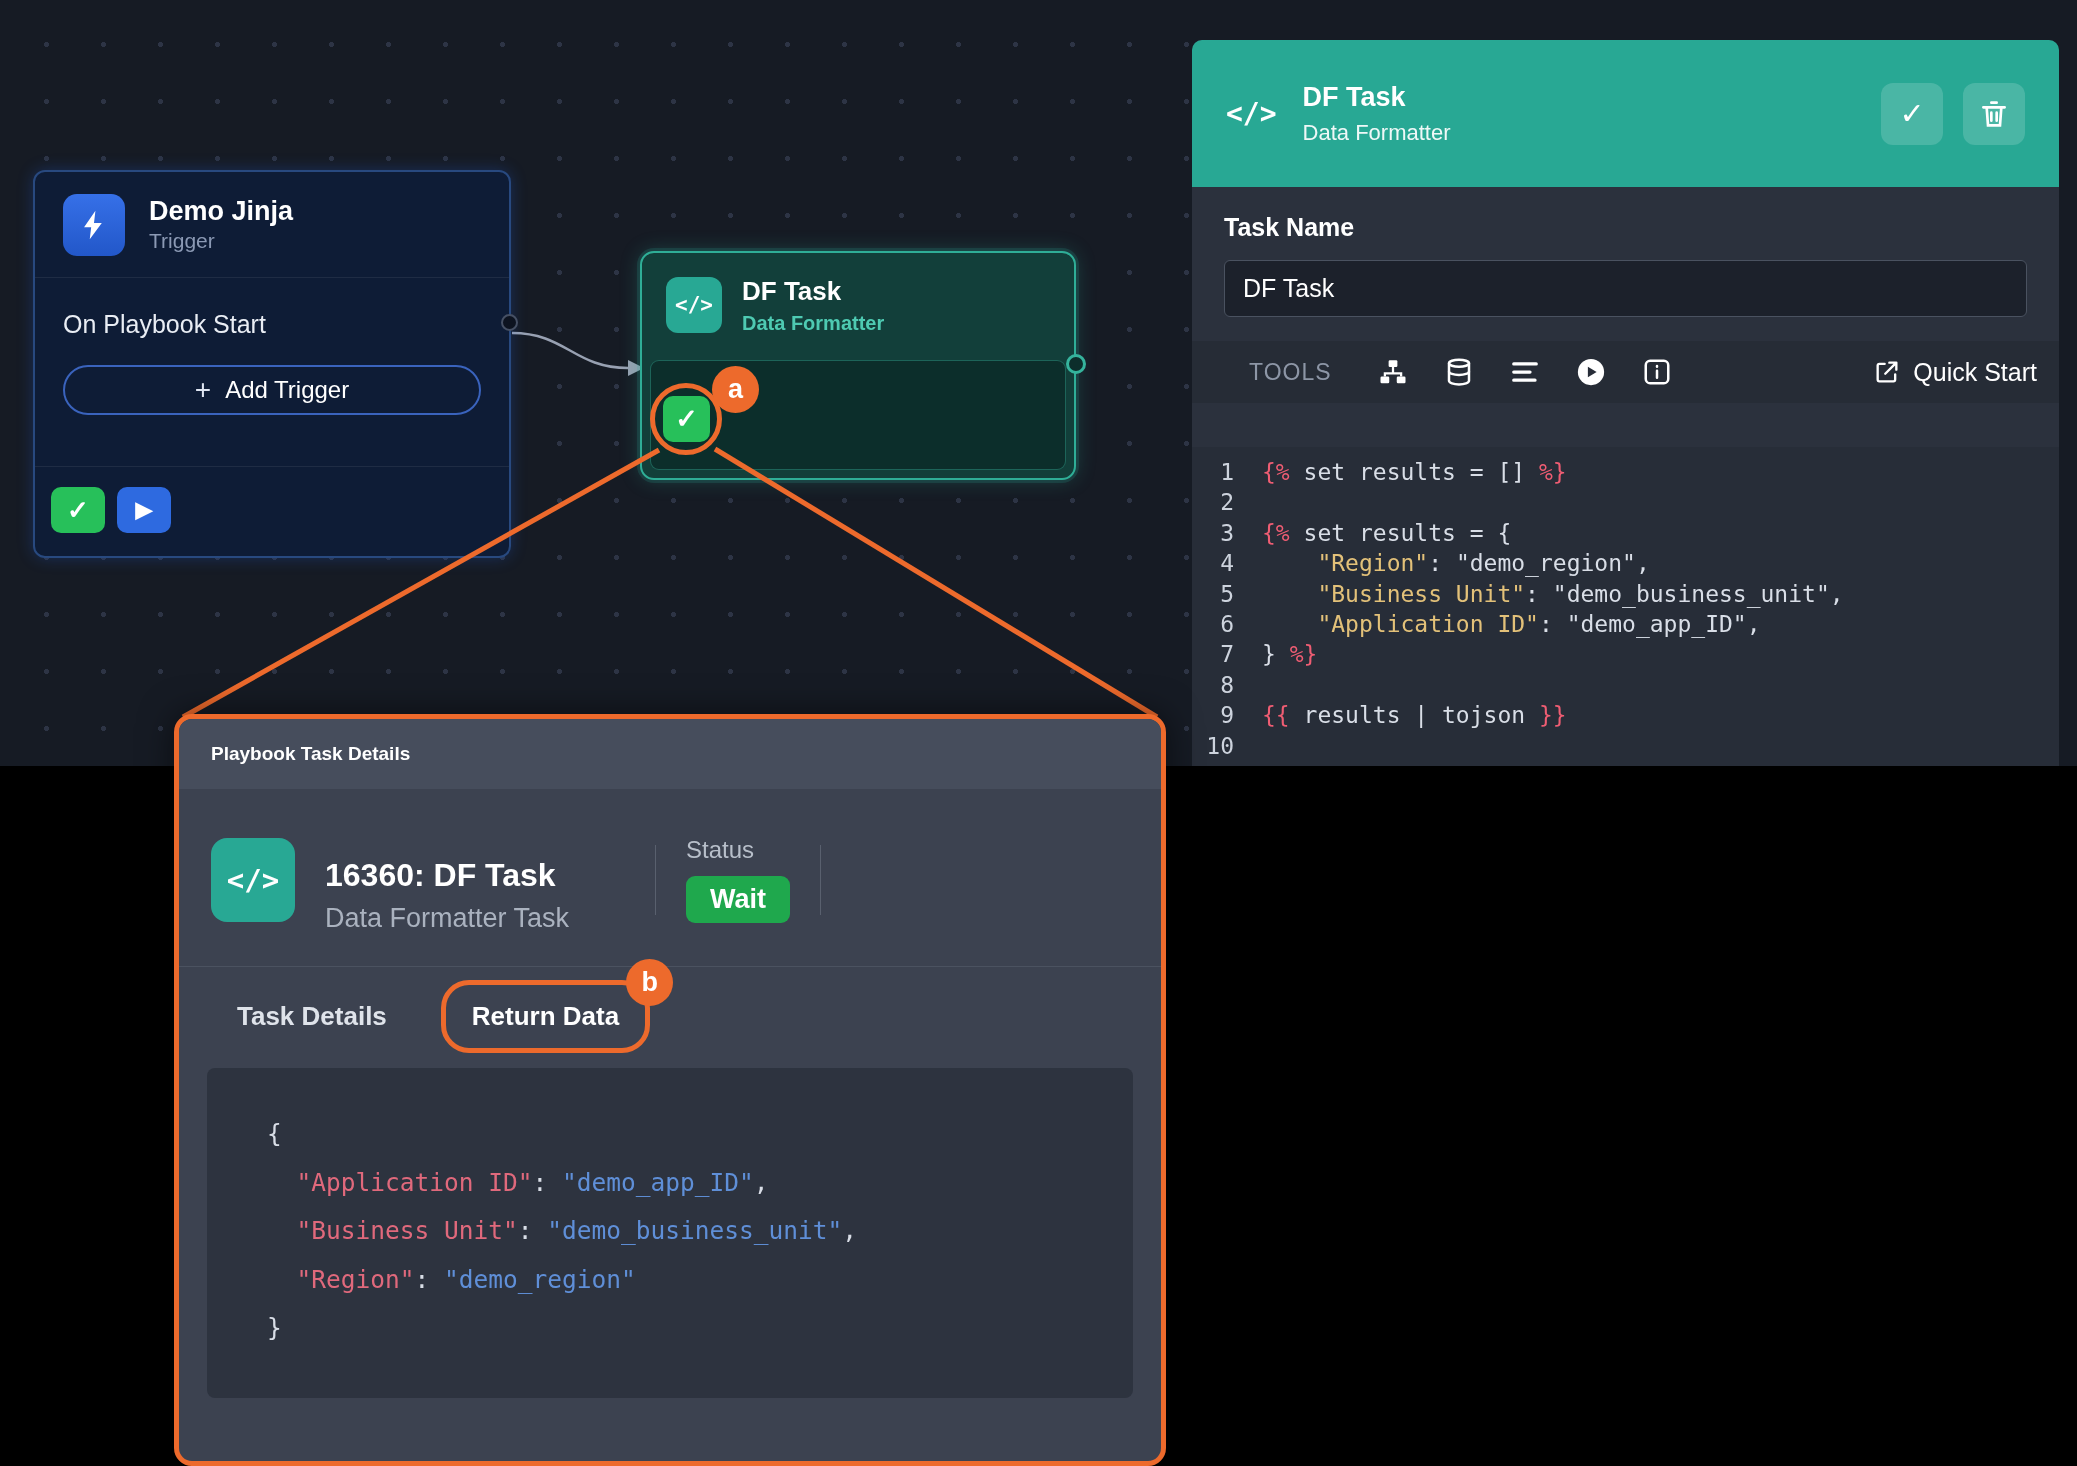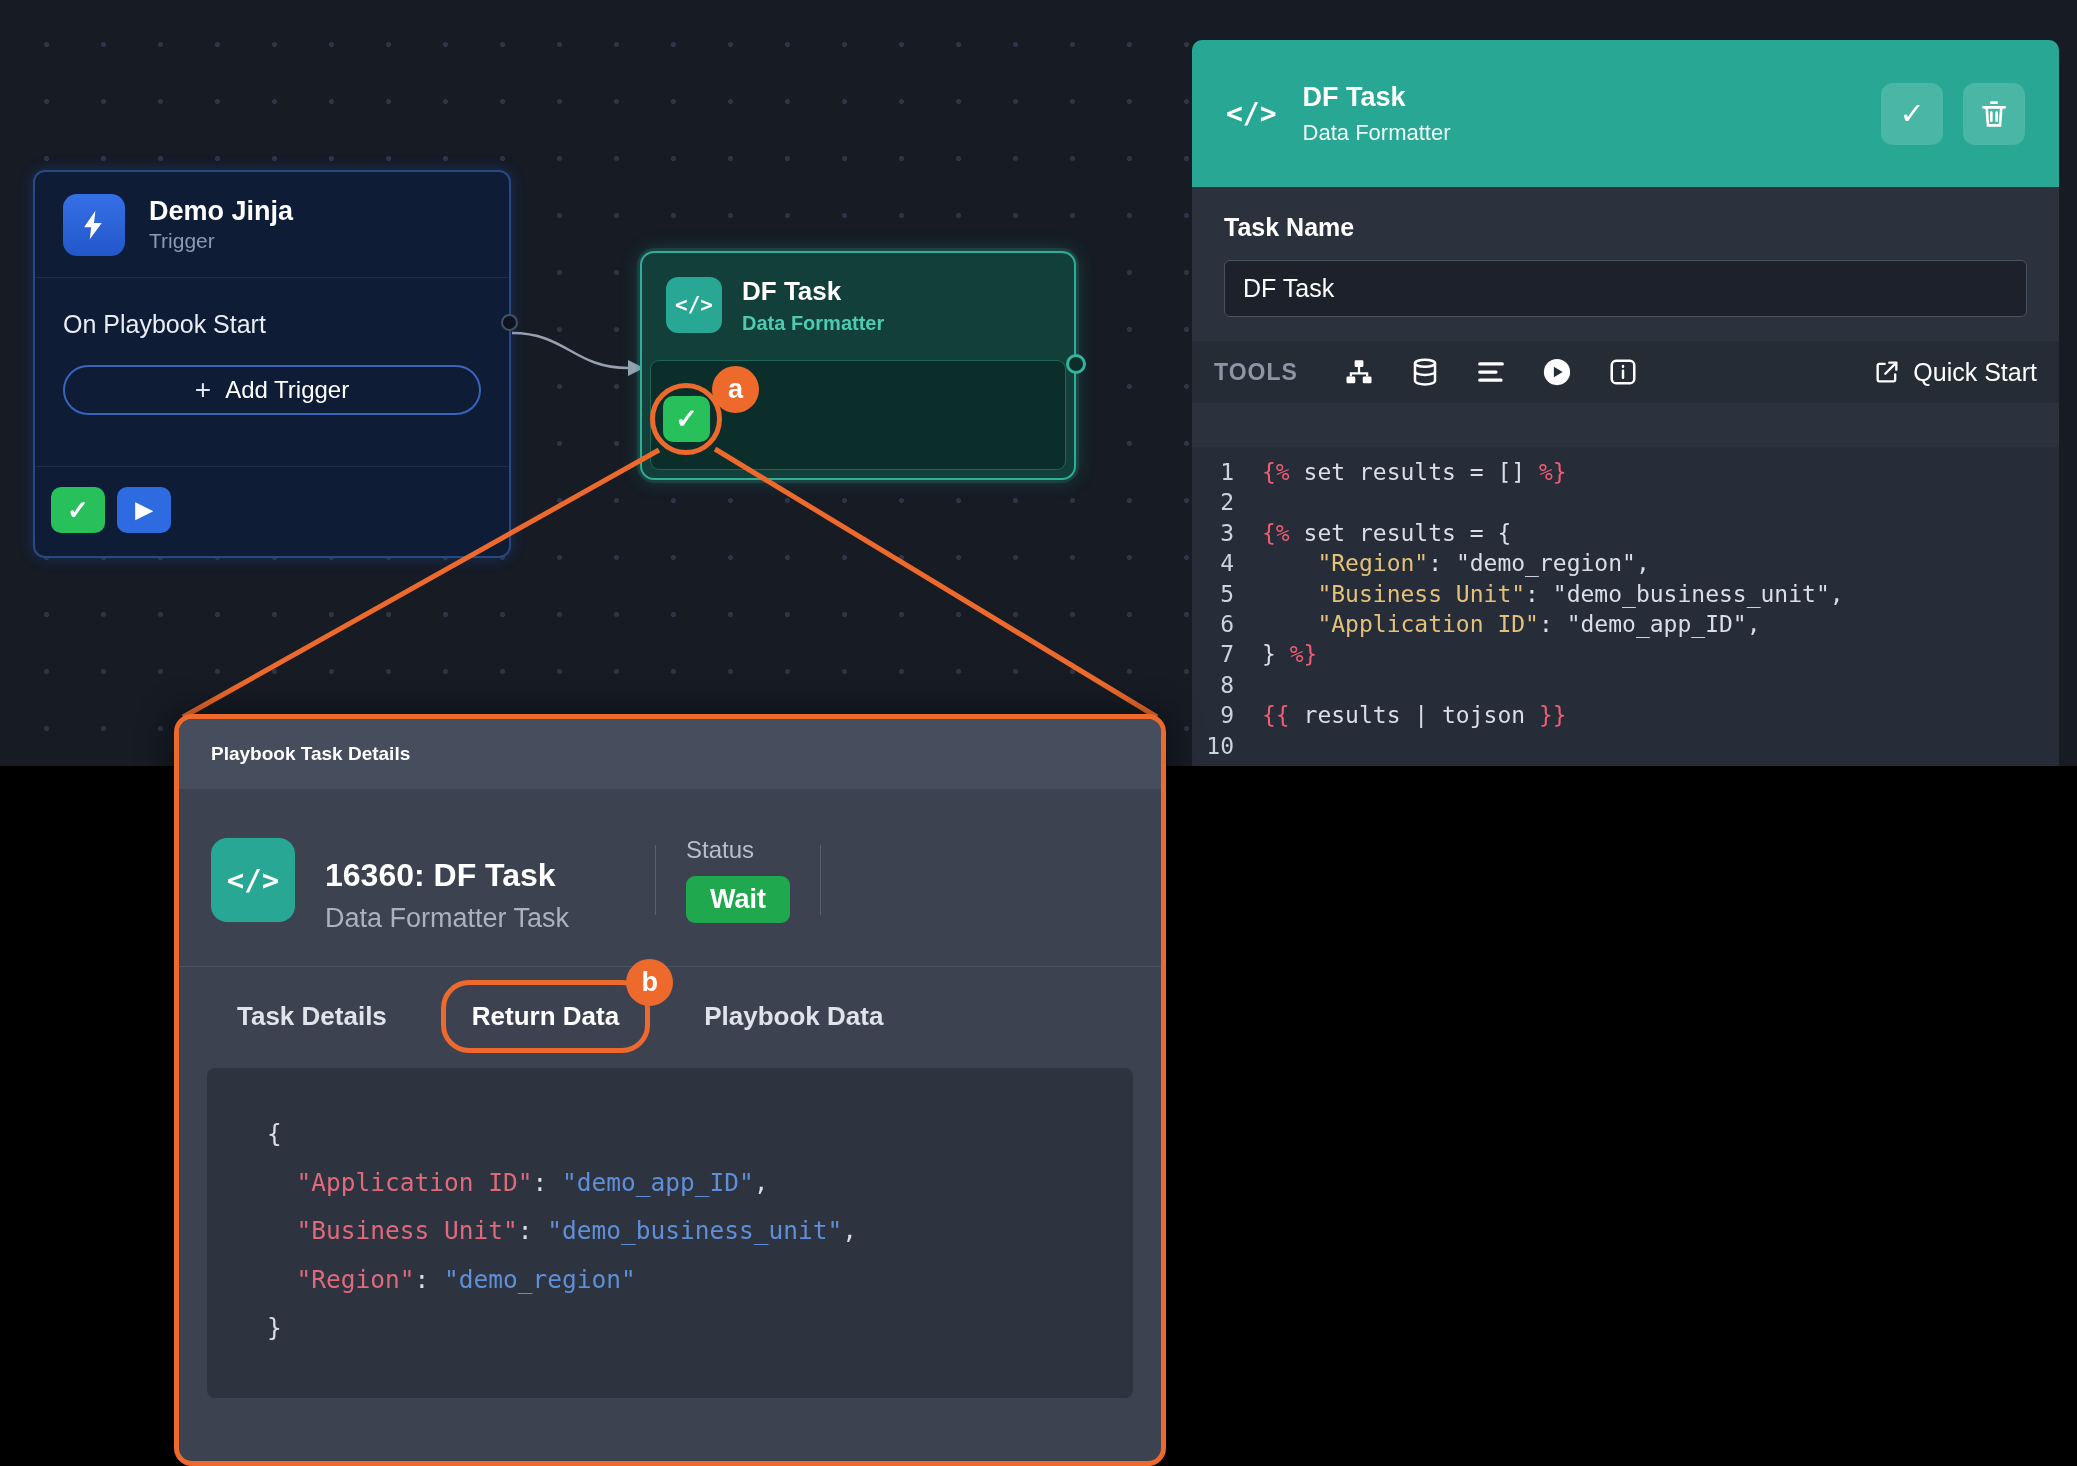--- a/index.html
+++ b/index.html
@@ -76,21 +76,21 @@
   .ph-title{font-size:27px; font-weight:bold; color:#fff;}
   .ph-sub{font-size:22px; color:rgba(255,255,255,.92); margin-top:7px;}
   .ph-actions{margin-left:auto; display:flex; gap:20px;}
   .ph-btn{width:62px; height:62px; border-radius:12px; background:rgba(255,255,255,.16); border:none;
     color:#fff; font-size:30px; display:flex; align-items:center; justify-content:center; cursor:pointer;}
   .pn-section{padding:26px 32px 24px;}
   .pn-label{font-size:25px; font-weight:bold; color:#ffffff;}
   .pn-input{margin-top:18px; width:100%; height:57px; background:#1c212b; border:1px solid #4a5260;
     border-radius:6px; color:#fff; font-size:25px; padding:0 18px; font-family:"Liberation Sans",sans-serif;}
   .tools-bar{height:62px; display:flex; align-items:center; padding:0 22px; gap:0; background:rgba(0,0,0,.10);}
-  .tools-label{font-size:23px; font-weight:bold; letter-spacing:1px; color:#8d96a6;}
+  .tools-label{font-size:23px; font-weight:normal; letter-spacing:1px; color:#8d96a6;margin-left:35px;}
   .tools-icons{display:flex; gap:36px; margin-left:46px; align-items:center;}
   .tool-ic{width:30px; height:30px; display:flex; align-items:center; justify-content:center; cursor:pointer;}
   .quick-start{margin-left:auto; display:flex; align-items:center; gap:12px; color:#fff; font-size:25px; cursor:pointer;}
 
   .editor{position:absolute; left:0; bottom:0; top:407px; right:0; background:#272d38;
     font-family:"DejaVu Sans Mono", monospace; font-size:23px; padding-top:10px; overflow:hidden;}
   .ed-line{display:flex; line-height:30.4px; white-space:pre;}
   .ed-ln{width:70px; text-align:right; color:#cdd3dd; flex:0 0 auto; padding-right:28px;}
   .tok-p{color:#d9dee7;} .tok-k{color:#e3c179;} .tok-d{color:#ef5d73;}
   .tok-rk{color:#e0697c;} .tok-bv{color:#5f8fd8;}
@@ -284,21 +284,20 @@
       <div class="mi-div"></div>
       <div>
         <div class="mi-col-label">Status</div>
         <span class="done-badge">Wait</span>
       </div>
       <div class="mi-div"></div>
     </div>
     <div class="modal-tabs">
         <div class="tab">Task Details</div>
         <div class="tab active">Return Data<div class="badge badge-b">b</div></div>
-        <div class="tab">Playbook Data</div>
       </div>
     <div class="modal-code">
         <div class="mc-line"><span class="tok-p">{</span></div>
         <div class="mc-line"><span class="tok-p">  </span><span class="tok-rk">"Application ID"</span><span class="tok-p">: </span><span class="tok-bv">"demo_app_ID"</span><span class="tok-p">,</span></div>
         <div class="mc-line"><span class="tok-p">  </span><span class="tok-rk">"Business Unit"</span><span class="tok-p">: </span><span class="tok-bv">"demo_business_unit"</span><span class="tok-p">,</span></div>
         <div class="mc-line"><span class="tok-p">  </span><span class="tok-rk">"Region"</span><span class="tok-p">: </span><span class="tok-bv">"demo_region"</span></div>
         <div class="mc-line"><span class="tok-p">}</span></div>
       </div>
   </div>
 

